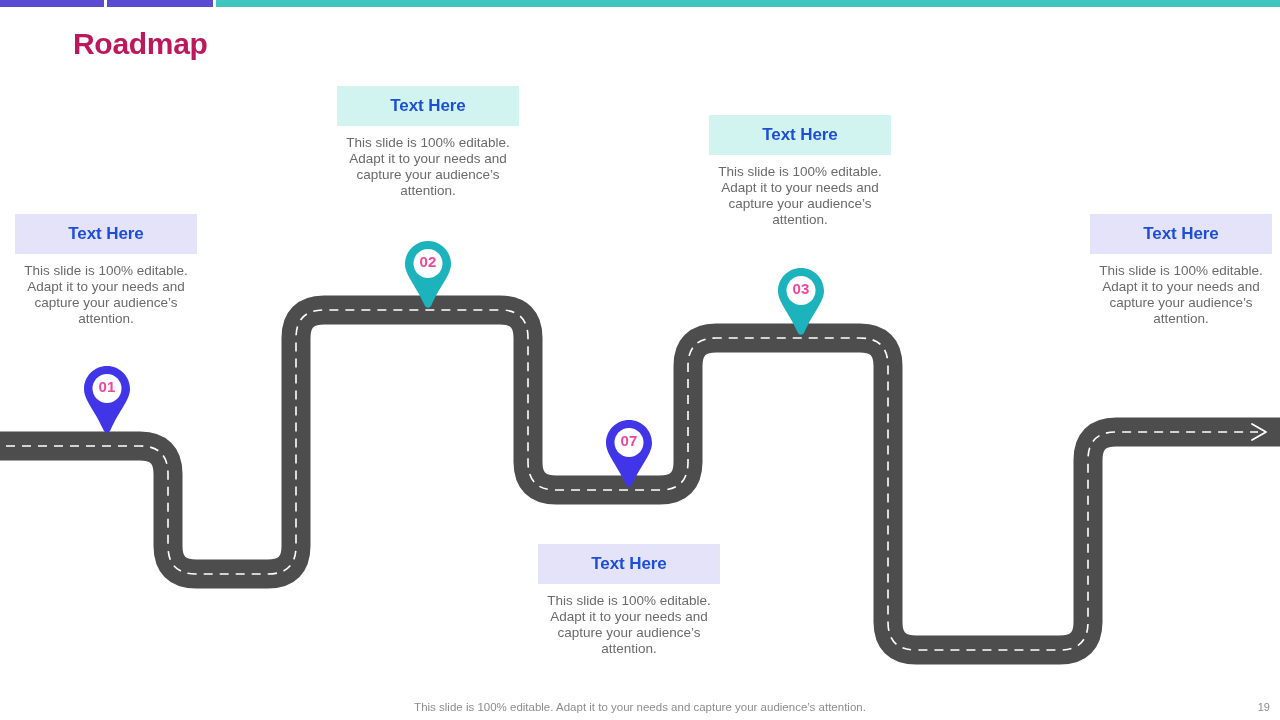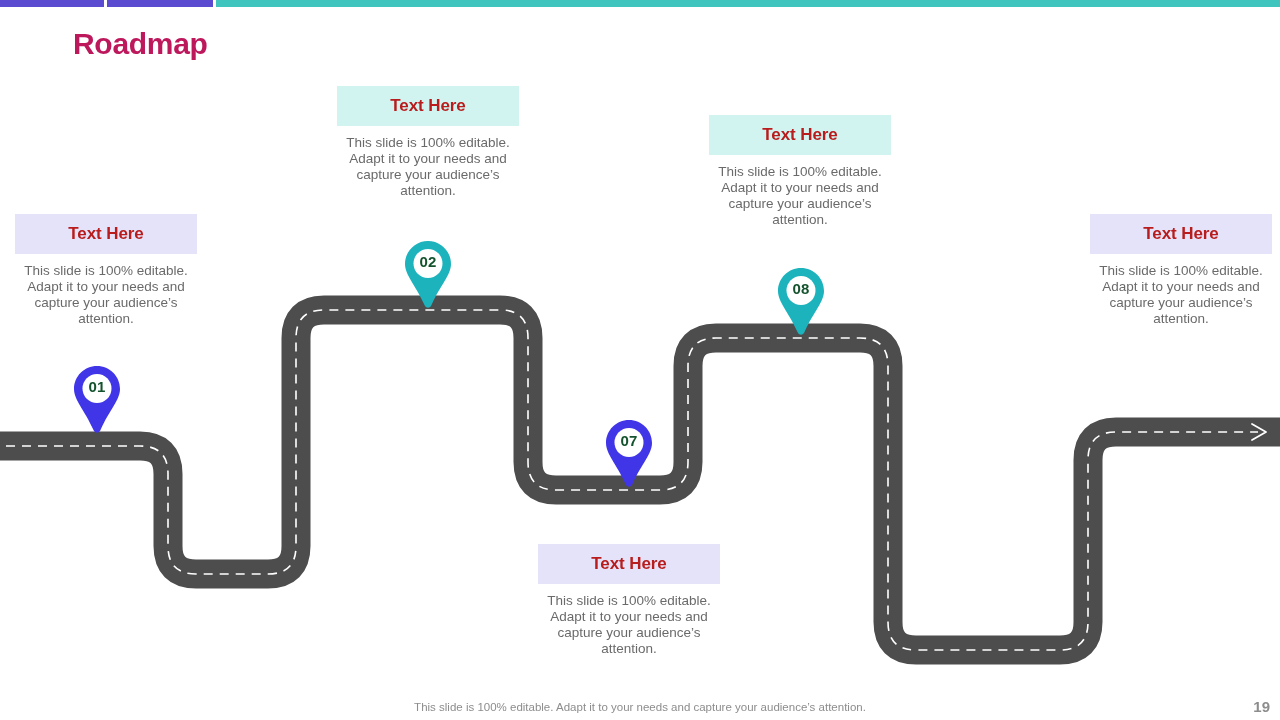--- a/index.html
+++ b/index.html
@@ -68,39 +68,39 @@
   }
   .pin svg { display: block; }
   .pin .pin-num {
     position: absolute;
     left: 0;
     top: 13px;
     width: 52px;
     text-align: center;
     font-size: 15px;
     font-weight: bold;
-    color: #14532d;
+    color: #ec4899;
     line-height: 20px;
     letter-spacing: 0.2px;
   }
 
   
   .block {
     position: absolute;
     width: 182px;
     text-align: center;
   }
   .block .head {
     display: block;
     width: 100%;
     box-sizing: border-box;
     padding: 9px 4px 10px 4px;
     font-size: 17px;
     font-weight: bold;
-    color: #b91c1c;
+    color: #1d4ed8;
     line-height: 21px;
     letter-spacing: -0.1px;
   }
   .block .body {
     display: block;
     margin-top: 9px;
     font-size: 13.5px;
     color: #6a6a6a;
     line-height: 16px;
   }
@@ -113,24 +113,23 @@
     width: 1280px;
     text-align: center;
     font-size: 11.5px;
     color: #8d8d8d;
     line-height: 14px;
   }
   .page-num {
     position: absolute;
     right: 10px;
     top: 700px;
-    font-size: 15px;
+    font-size: 11px;
     color: #8d8d8d;
     line-height: 14px;
-    font-weight: bold;
   }
 </style>
 </head>
 <body>
 
 <div class="slide">
 
   <div class="topbar">
     <span class="seg seg-a" style="background: rgb(91, 75, 209);"></span>
     <span class="seg seg-b" style="background: rgb(91, 75, 209);"></span>
@@ -191,21 +190,21 @@
              Q 888 650 916 650
              L 1060 650
              Q 1088 650 1088 622
              L 1088 460
              Q 1088 432 1116 432
              L 1258 432" fill="none" stroke="#ffffff" stroke-width="1.6" stroke-dasharray="9 7" stroke-linecap="butt"></path>
 
     <path d="M 1252 424 L 1266 432 L 1252 440" fill="none" stroke="#ffffff" stroke-width="1.8" stroke-linecap="round" stroke-linejoin="round"></path>
   </svg>
 
-  <div class="pin" style="left:71px; top:364px;">
+  <div class="pin" style="left:81px; top:364px;">
     <svg width="52" height="72" viewBox="0 0 52 72">
       <path d="M26 2 C13.3 2 3 12.3 3 25 C3 36 13 45 22.5 66 C24 69.5 28 69.5 29.5 66 C39 45 49 36 49 25 C49 12.3 38.7 2 26 2 Z" fill="#4036e8"></path>
       <circle cx="26" cy="24.5" r="14.5" fill="#ffffff"></circle>
     </svg>
     <span class="pin-num">01</span>
   </div>
 
   <div class="pin" style="left:402px; top:239px;">
     <svg width="52" height="72" viewBox="0 0 52 72">
       <path d="M26 2 C13.3 2 3 12.3 3 25 C3 36 13 45 22.5 66 C24 69.5 28 69.5 29.5 66 C39 45 49 36 49 25 C49 12.3 38.7 2 26 2 Z" fill="#1cb3bd"></path>
@@ -220,21 +219,21 @@
       <circle cx="26" cy="24.5" r="14.5" fill="#ffffff"></circle>
     </svg>
     <span class="pin-num">07</span>
   </div>
 
   <div class="pin" style="left:775px; top:266px;">
     <svg width="52" height="72" viewBox="0 0 52 72">
       <path d="M26 2 C13.3 2 3 12.3 3 25 C3 36 13 45 22.5 66 C24 69.5 28 69.5 29.5 66 C39 45 49 36 49 25 C49 12.3 38.7 2 26 2 Z" fill="#1cb3bd"></path>
       <circle cx="26" cy="24.5" r="14.5" fill="#ffffff"></circle>
     </svg>
-    <span class="pin-num">08</span>
+    <span class="pin-num">03</span>
   </div>
 
 
   <div class="block" style="left:15px; top:214px;">
     <span class="head" style="background:#e4e3f9;">Text Here</span>
     <span class="body">This slide is 100% editable. Adapt it to your needs and capture your audience’s attention.</span>
   </div>
 
   <div class="block" style="left:337px; top:86px;">
     <span class="head" style="background:#d2f4f0;">Text Here</span>

